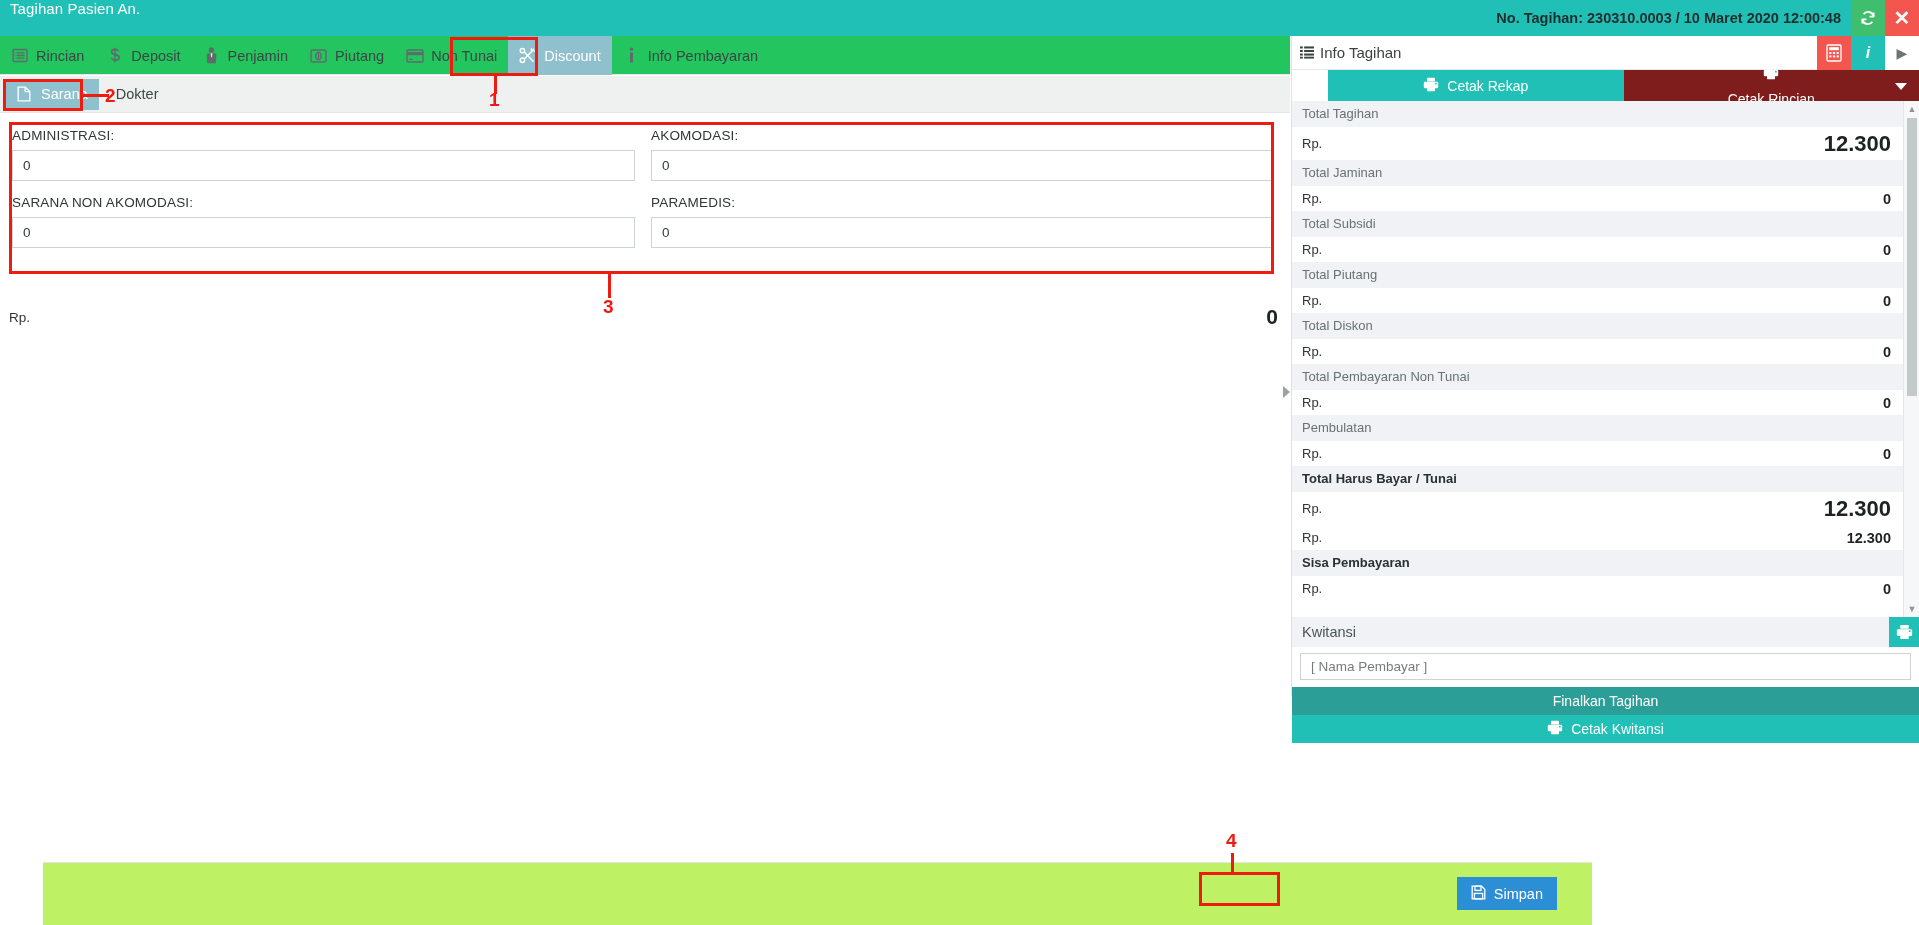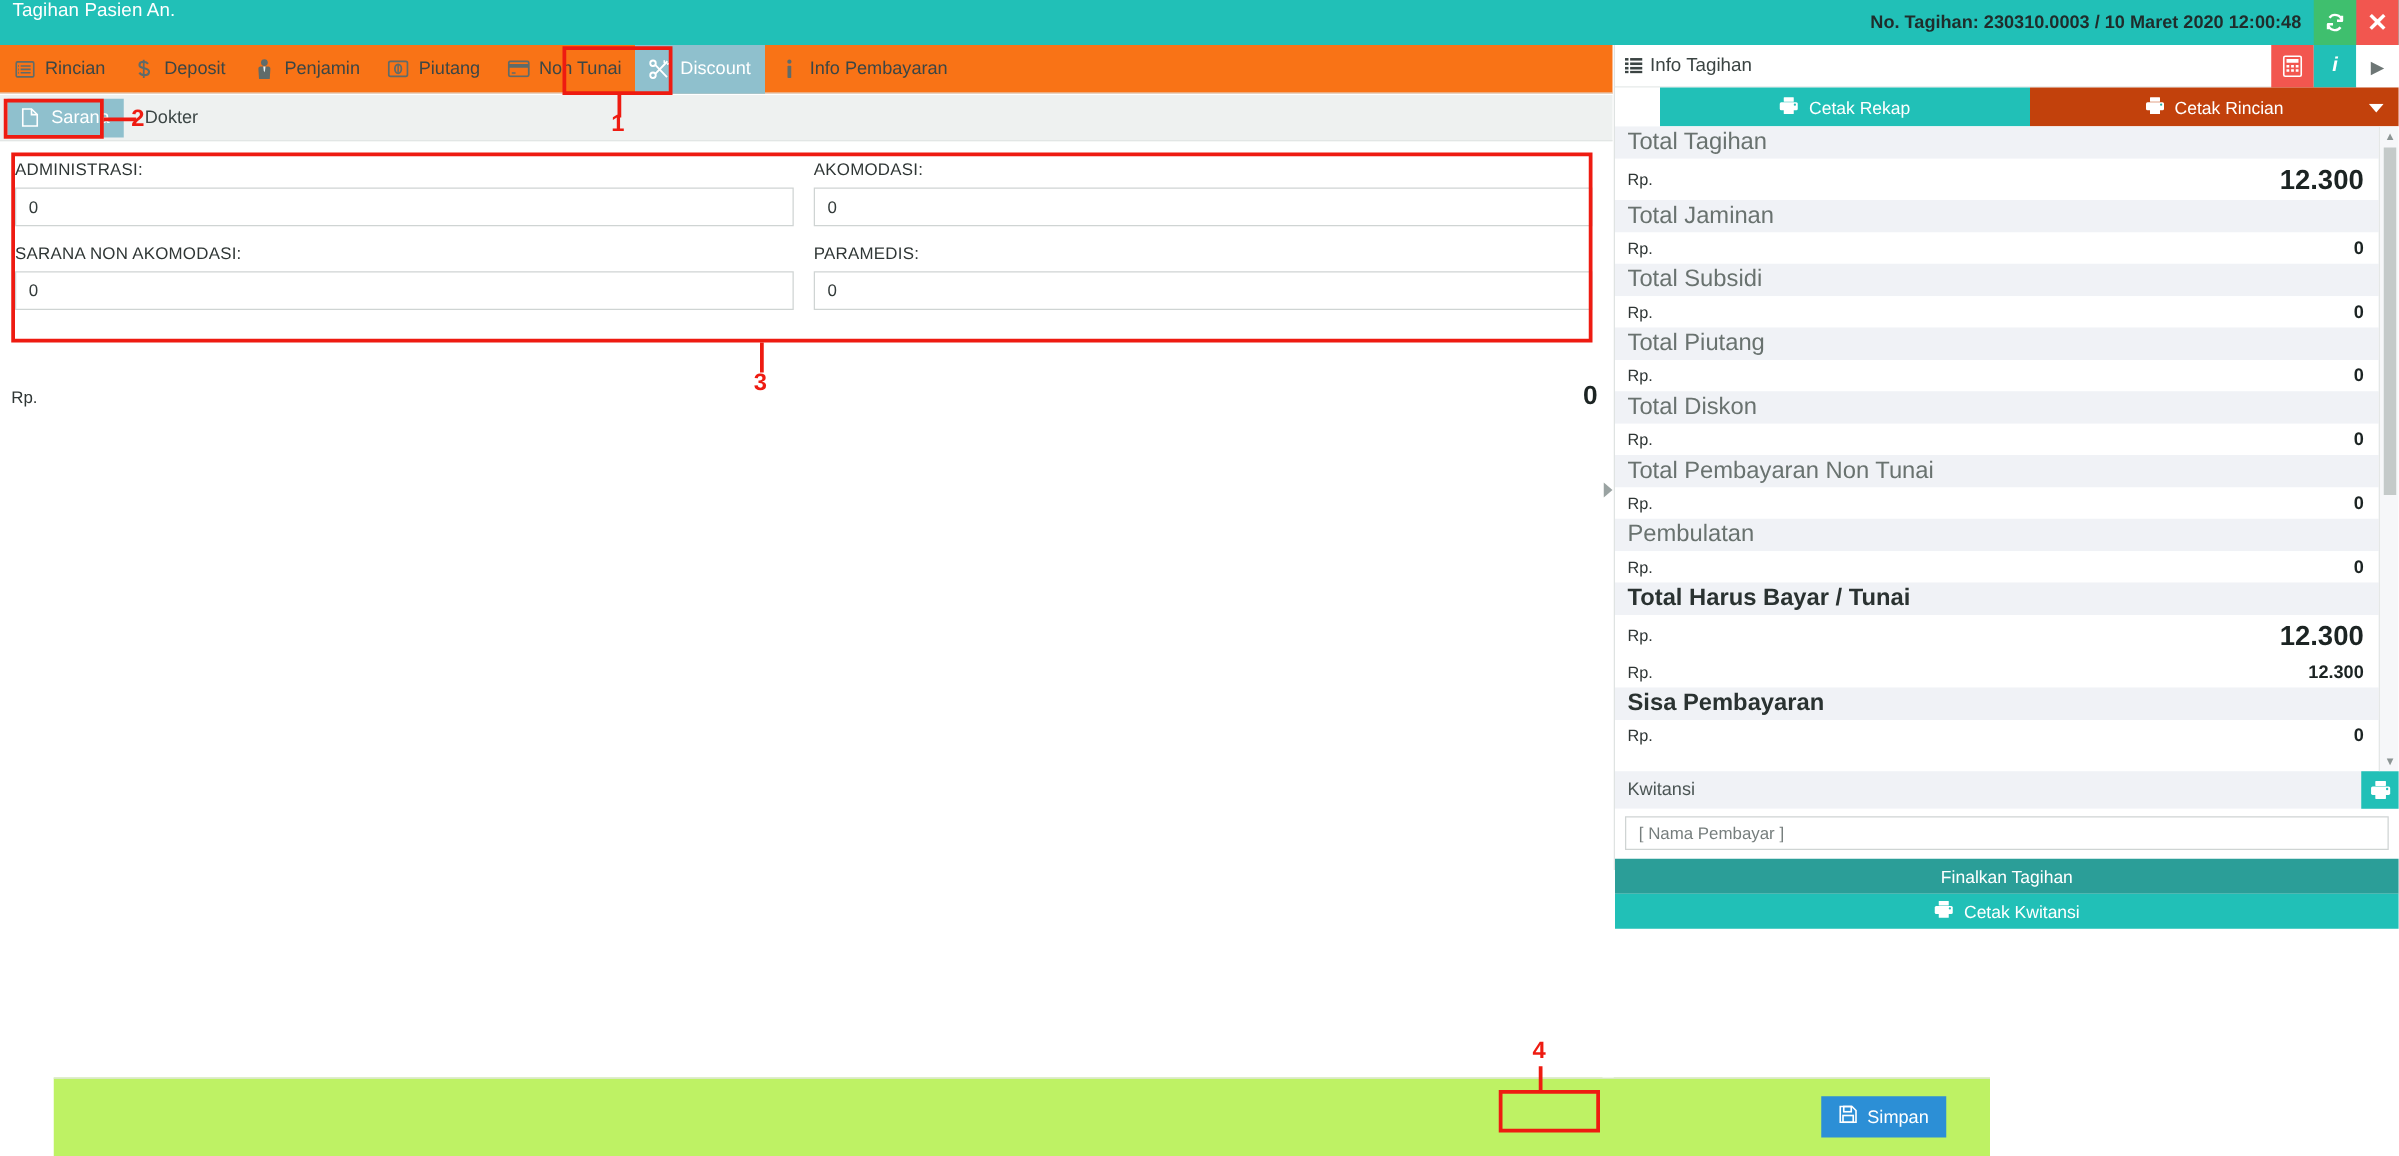--- a/index.html
+++ b/index.html
@@ -23,21 +23,21 @@
   .tb-btn {
     width: 34px; height: 36px; display: flex; align-items: center; justify-content: center;
     color: #ffffff; font-size: 17px; font-weight: bold; cursor: pointer;
   }
   .tb-refresh { background: #3fbf6e; }
   .tb-close   { background: #f2564f; font-size: 20px; }
 
   
   .toolbar {
     position: absolute; left: 0; top: 36px; width: 1290px; height: 39px;
-    background: #f97316; display: flex; align-items: center;
+    background: #22c55e; display: flex; 
     border-bottom: 1px solid #e2e6e5;
   }
   .tool-item {
     display: flex; align-items: center; gap: 7px; height: 39px;
     padding: 0 11px; font-size: 14.5px; color: #3c4645; cursor: pointer;
     white-space: nowrap;
   }
   .tool-item.active { background: #8fc0cd; color: #ffffff; }
   .tool-item .ticon { display: inline-flex; align-items: center; justify-content: center;
     width: 18px; height: 18px; color: #5f6b6a; }
@@ -140,27 +140,27 @@
   .rh-info { background: #21c0b7; color: #ffffff; font-weight: bold; font-size: 16px; font-style: italic;}
   .rh-next { background: #ffffff; color: #5c6插; }
   .rh-next { background: #ffffff; color: #6d7675; font-size: 14px; }
 
   .rp-printbar { display: flex; height: 31px; }
   .pb-btn {
     flex: 1; display: flex; align-items: center; justify-content: center; gap: 8px;
     color: #ffffff; font-size: 14px; cursor: pointer;
   }
   .pb-rekap { background: #21c0b7; margin-left: 36px; }
-  .pb-rincian { background: #c2410c; position: relative; }
+  .pb-rincian { background: #7f1d1d; position: relative; flex-direction: column; }
   .pb-caret { position: absolute; right: 12px; top: 50%; transform: translateY(-50%); }
 
   .rp-list { position: relative; height: 516px; overflow: hidden; }
   .rp-rows { position: absolute; left: 0; top: 0; right: 16px; }
   .row-label {
-    background: #f0f2f6; font-size: 19px; color: #69726f; padding: 3px 10px 4px 10px;
+    background: #f0f2f6; font-size: 13px; color: #69726f; padding: 3px 10px 4px 10px;
     height: 26px; line-height: 20px;
   }
   .row-label.bold { color: #2a3231; font-weight: bold; }
   .row-value {
     background: #ffffff; height: 25px; display: flex; align-items: center;
     padding: 0 12px 0 10px;
   }
   .row-value.big { height: 33px; }
   .row-value .rp-label { font-size: 13px; color: #2f3635; }
   .row-value .rp-amt { margin-left: auto; font-size: 14.5px; font-weight: bold; color: #1c2423; }

